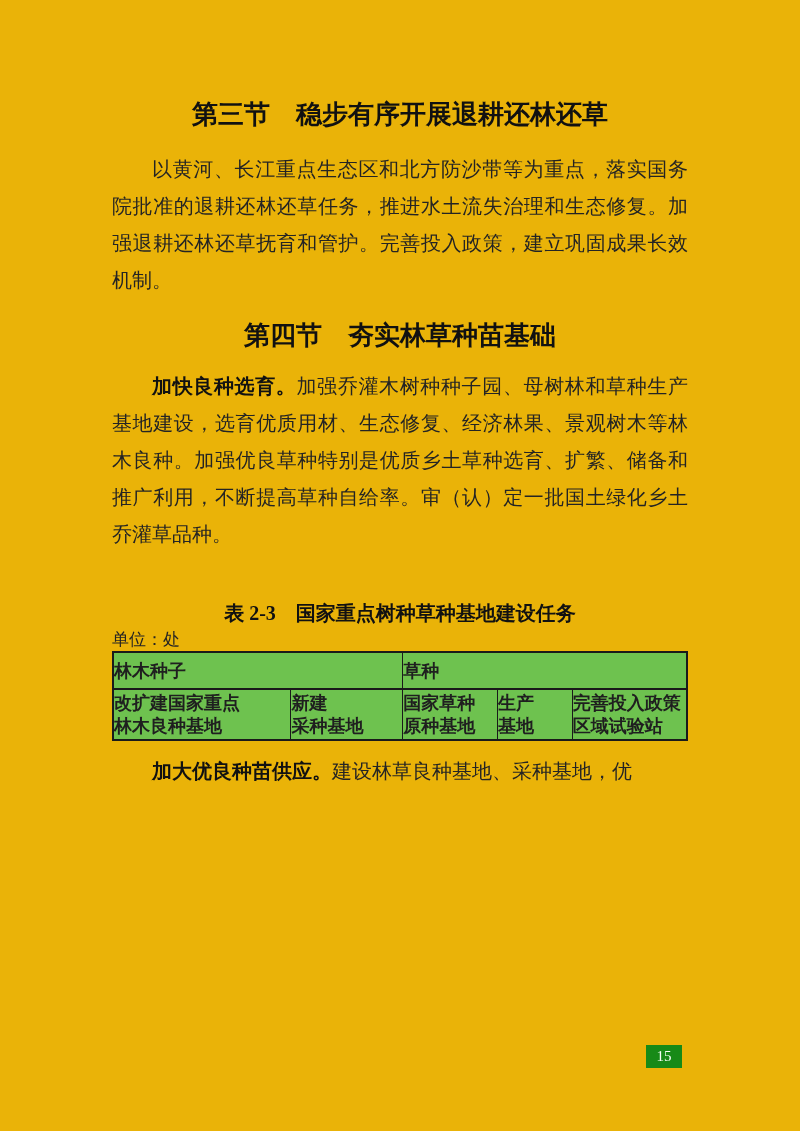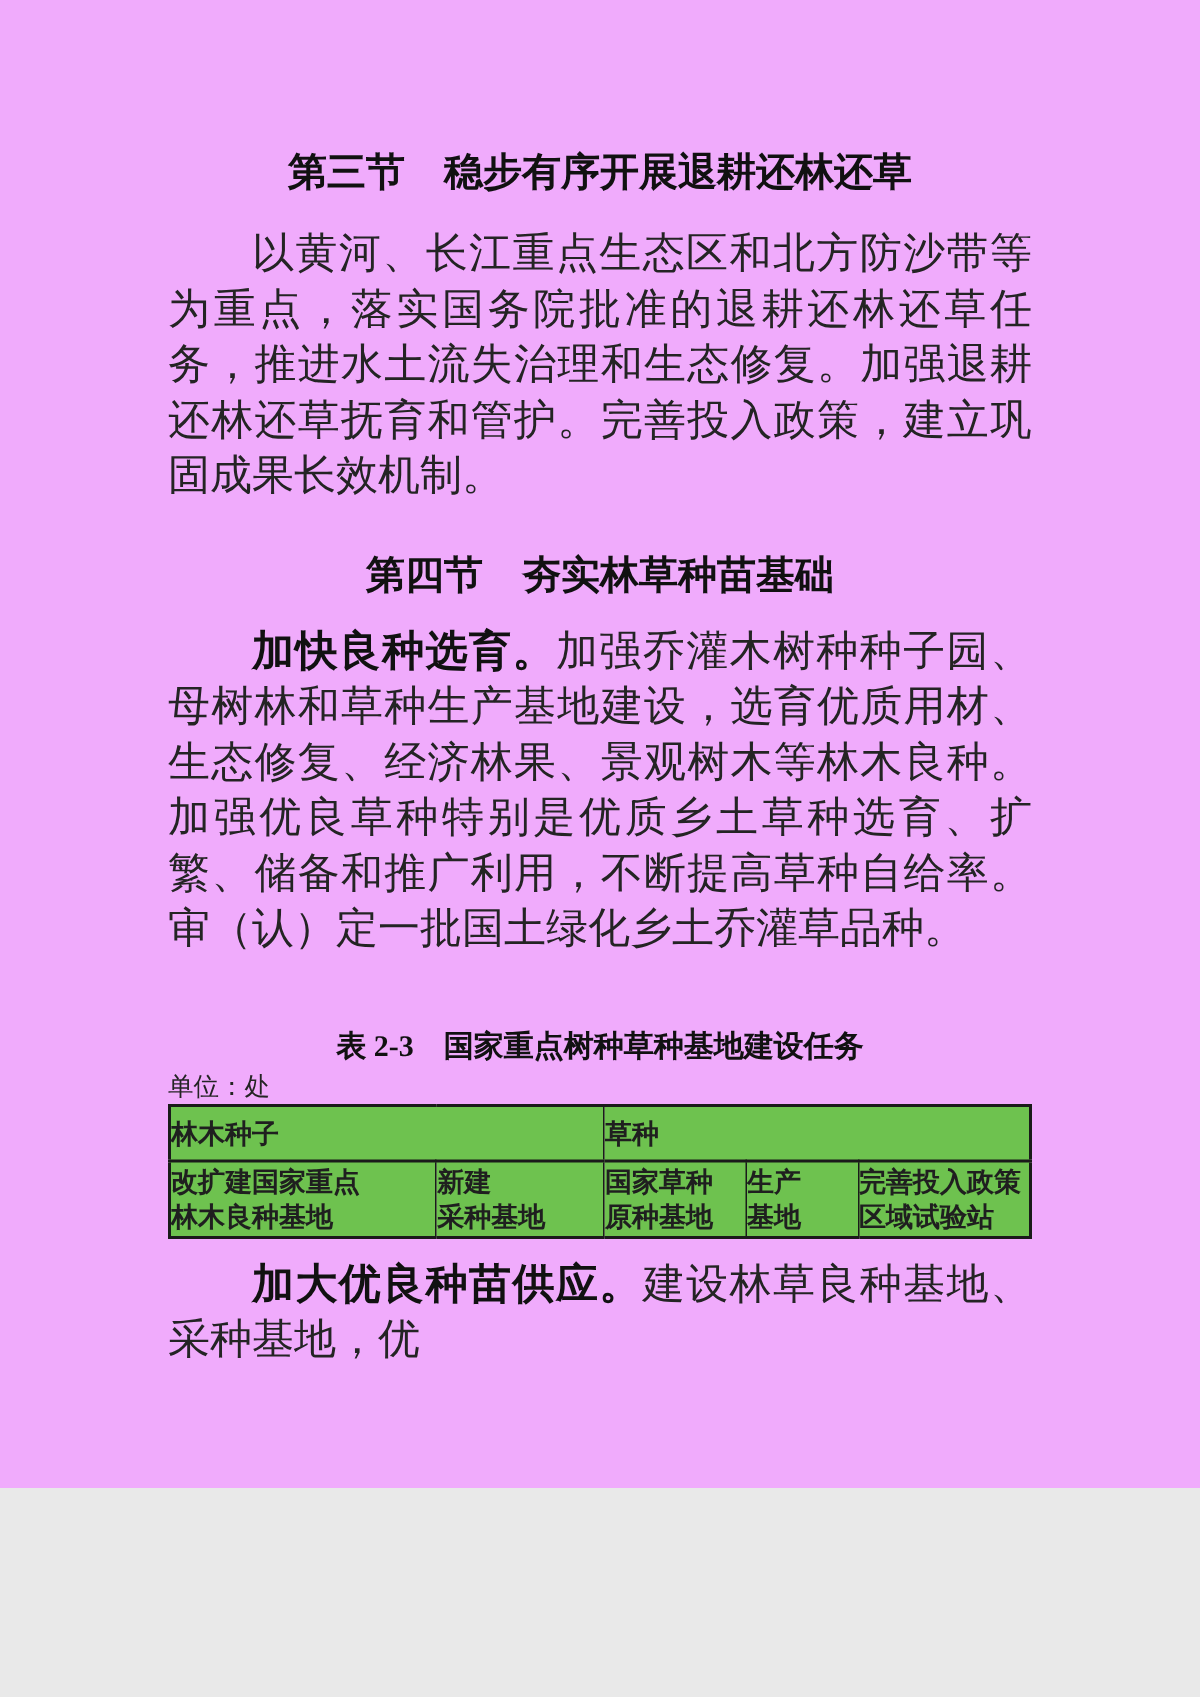--- a/index.html
+++ b/index.html
@@ -1,45 +1,45 @@
 <!DOCTYPE html>
 <html><head>
 <meta charset="utf-8">
 <style>
   html,body { margin:0; padding:0; background:#e9e9e9; }
   .page {
     position: relative;
-    width: 800px; height: 992px;
+    width: 800px; height: 1131px;
     margin: 0 auto;
-    background: #f0abfc;
+    background: #eab308;
     font-family: "Liberation Serif", "DejaVu Serif", serif;
     color: #1f1f1f;
     overflow: hidden;
   }
   .content {
     position: absolute;
     left: 112px; top: 0;
     width: 576px;
     padding-top: 97px;
   }
   .section-heading {
     font-family: "Liberation Sans", "DejaVu Sans", sans-serif;
     font-size: 26px;
     font-weight: bold;
     line-height: 34px;
     text-align: center;
     color: #111111;
     margin: 0 0 20px 0;
   }
   .section-heading.second {
-    margin-top: 30px;
+    margin-top: 19px;
     margin-bottom: 16px;
   }
   .para {
-    font-size: 28px;
+    font-size: 20px;
     line-height: 37px;
     text-align: justify;
     text-indent: 2em;
     margin: 0;
     color: #242424;
   }
   .para .lead {
     font-weight: bold;
     color: #111111;
   }

